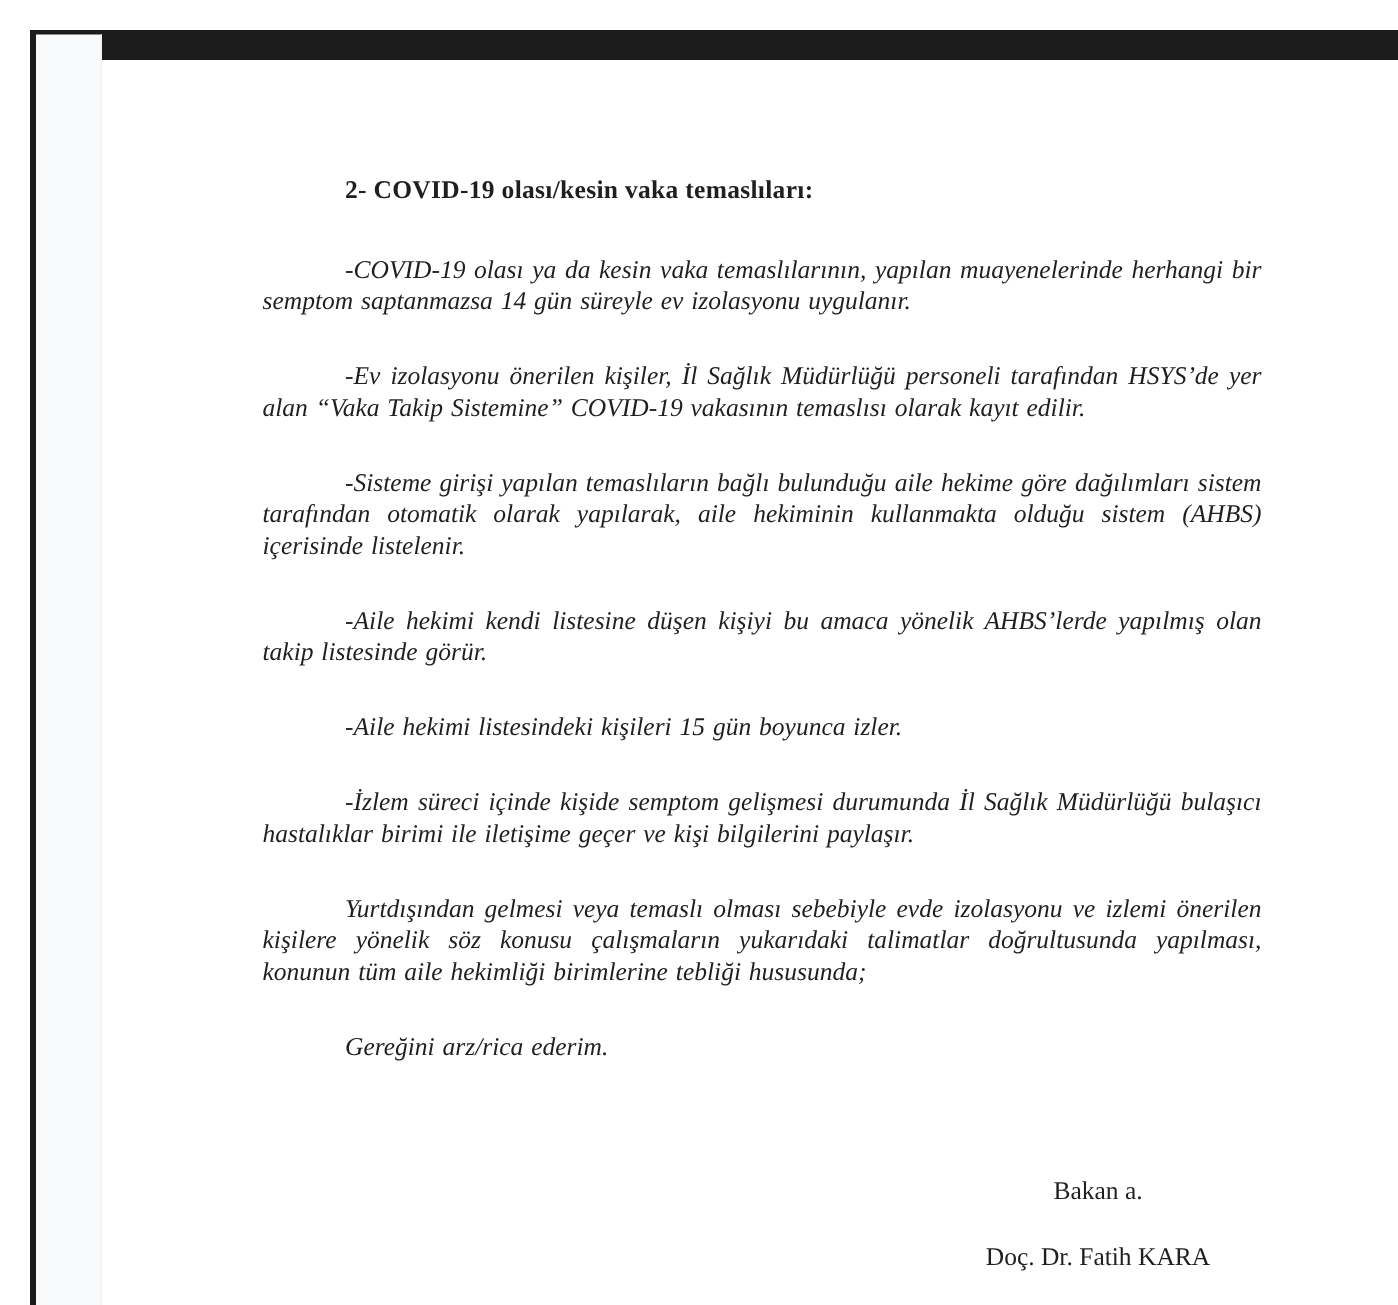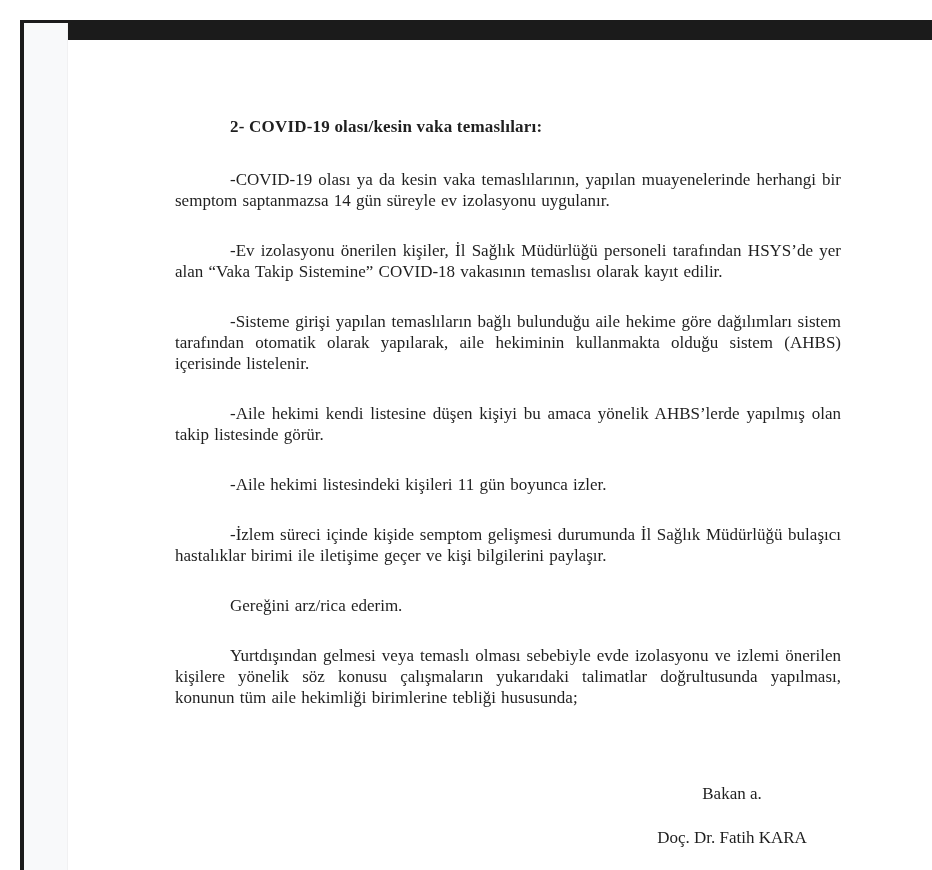--- a/index.html
+++ b/index.html
@@ -60,20 +60,21 @@
     text-indent: 55px;
     margin-bottom: 12px;
     letter-spacing: 0.2px;
   }
 
   .doc p {
     text-align: justify;
     text-indent: 55px;
     margin-bottom: 9px;
     word-spacing: 1px;
+    font-style: italic;
   }
 
   .signature {
     margin-top: 44px;
     margin-left: 442px;
     width: 250px;
     text-align: center;
     line-height: 24px;
   }
 </style>
@@ -82,27 +83,27 @@
 
 <div class="frame">
   <div class="edge-top"></div>
   <div class="edge-left"></div>
   <div class="gutter"></div>
 
   <div class="doc">
     <h2>2- COVID-19 olası/kesin vaka temaslıları:</h2>
 
     <p>-COVID-19 olası ya da kesin vaka temaslılarının, yapılan muayenelerinde herhangi bir semptom saptanmazsa 14 gün süreyle ev izolasyonu uygulanır.</p>
-    <p>-Ev izolasyonu önerilen kişiler, İl Sağlık Müdürlüğü personeli tarafından HSYS’de yer alan “Vaka Takip Sistemine” COVID-18 vakasının temaslısı olarak kayıt edilir.</p>
+    <p>-Ev izolasyonu önerilen kişiler, İl Sağlık Müdürlüğü personeli tarafından HSYS’de yer alan “Vaka Takip Sistemine” COVID-19 vakasının temaslısı olarak kayıt edilir.</p>
     <p>-Sisteme girişi yapılan temaslıların bağlı bulunduğu aile hekime göre dağılımları sistem tarafından otomatik olarak yapılarak, aile hekiminin kullanmakta olduğu sistem (AHBS) içerisinde listelenir.</p>
     <p>-Aile hekimi kendi listesine düşen kişiyi bu amaca yönelik AHBS’lerde yapılmış olan takip listesinde görür.</p>
-    <p>-Aile hekimi listesindeki kişileri 11 gün boyunca izler.</p>
+    <p>-Aile hekimi listesindeki kişileri 15 gün boyunca izler.</p>
     <p>-İzlem süreci içinde kişide semptom gelişmesi durumunda İl Sağlık Müdürlüğü bulaşıcı hastalıklar birimi ile iletişime geçer ve kişi bilgilerini paylaşır.</p>
+    <p>Yurtdışından gelmesi veya temaslı olması sebebiyle evde izolasyonu ve izlemi önerilen kişilere yönelik söz konusu çalışmaların yukarıdaki talimatlar doğrultusunda yapılması, konunun tüm aile hekimliği birimlerine tebliği hususunda;</p>
     <p>Gereğini arz/rica ederim.</p>
-    <p>Yurtdışından gelmesi veya temaslı olması sebebiyle evde izolasyonu ve izlemi önerilen kişilere yönelik söz konusu çalışmaların yukarıdaki talimatlar doğrultusunda yapılması, konunun tüm aile hekimliği birimlerine tebliği hususunda;</p>
 
     <div class="signature">
       <div>Bakan a.</div>
       <div>Doç. Dr. Fatih KARA</div>
       <div>Genel Müdür</div>
     </div>
   </div>
 </div>
 
 </body></html>

